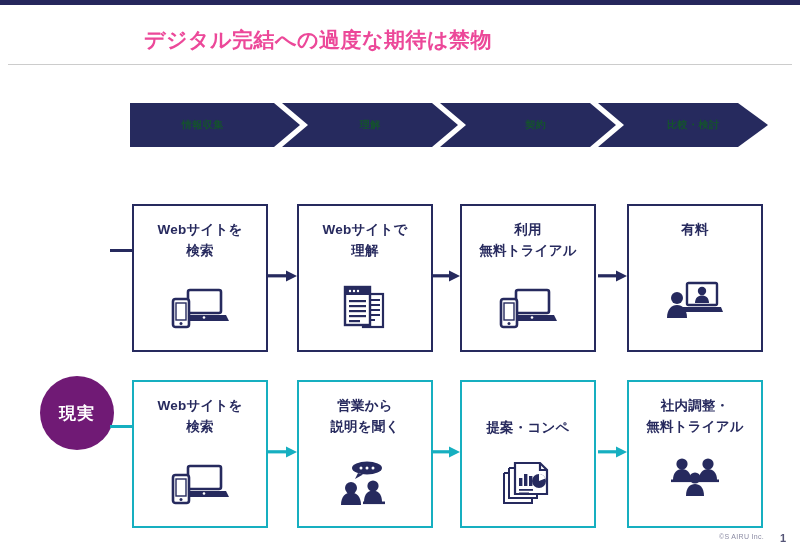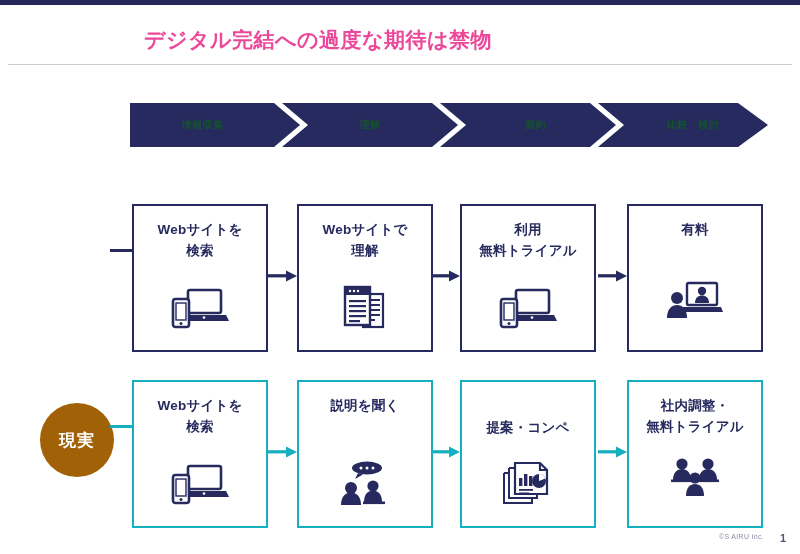--- a/index.html
+++ b/index.html
@@ -82,21 +82,21 @@
     border-radius: 50%;
     display: flex;
     align-items: center;
     justify-content: center;
     color: #ffffff;
     font-size: 17px;
     font-weight: bold;
     letter-spacing: 1px;
   }
   .row-badge.ideal   { left: 40px; top: 214px; background: #262a5e; }
-  .row-badge.reality { left: 40px; top: 403px; background: #a16207; }
+  .row-badge.reality { left: 40px; top: 376px; background: #701a75; }
 
   .badge-stub {
     position: absolute;
     width: 24px; height: 3px;
   }
   .badge-stub.ideal   { left: 110px; top: 249px; background: #262a5e; }
   .badge-stub.reality { left: 110px; top: 425px; background: #16afc0; }
 
   
   .card-row {
@@ -338,20 +338,21 @@
 
     <div class="connector a1">
       <svg width="29" height="14" viewBox="0 0 29 14" xmlns="http://www.w3.org/2000/svg">
         <rect x="0" y="5.2" width="20" height="3.2" fill="#16afc0"></rect>
         <path d="M18,1.5 L29,7 L18,12.5 Z" fill="#16afc0"></path>
       </svg>
     </div>
 
     <div class="card c2">
       <div class="card-text">
+        <span class="ln">営業から</span>
         <span class="ln">説明を聞く</span>
       </div>
       <div class="card-icon">
         <svg width="54" height="46" viewBox="0 0 54 46" xmlns="http://www.w3.org/2000/svg">
           <ellipse cx="29" cy="7" rx="15" ry="6.5" fill="#262a5e"></ellipse>
           <path d="M20,12 L17,18 L25,13.6 Z" fill="#262a5e"></path>
           <g fill="#ffffff">
             <circle cx="23" cy="7" r="1.5"></circle>
             <circle cx="29" cy="7" r="1.5"></circle>
             <circle cx="35" cy="7" r="1.5"></circle>

